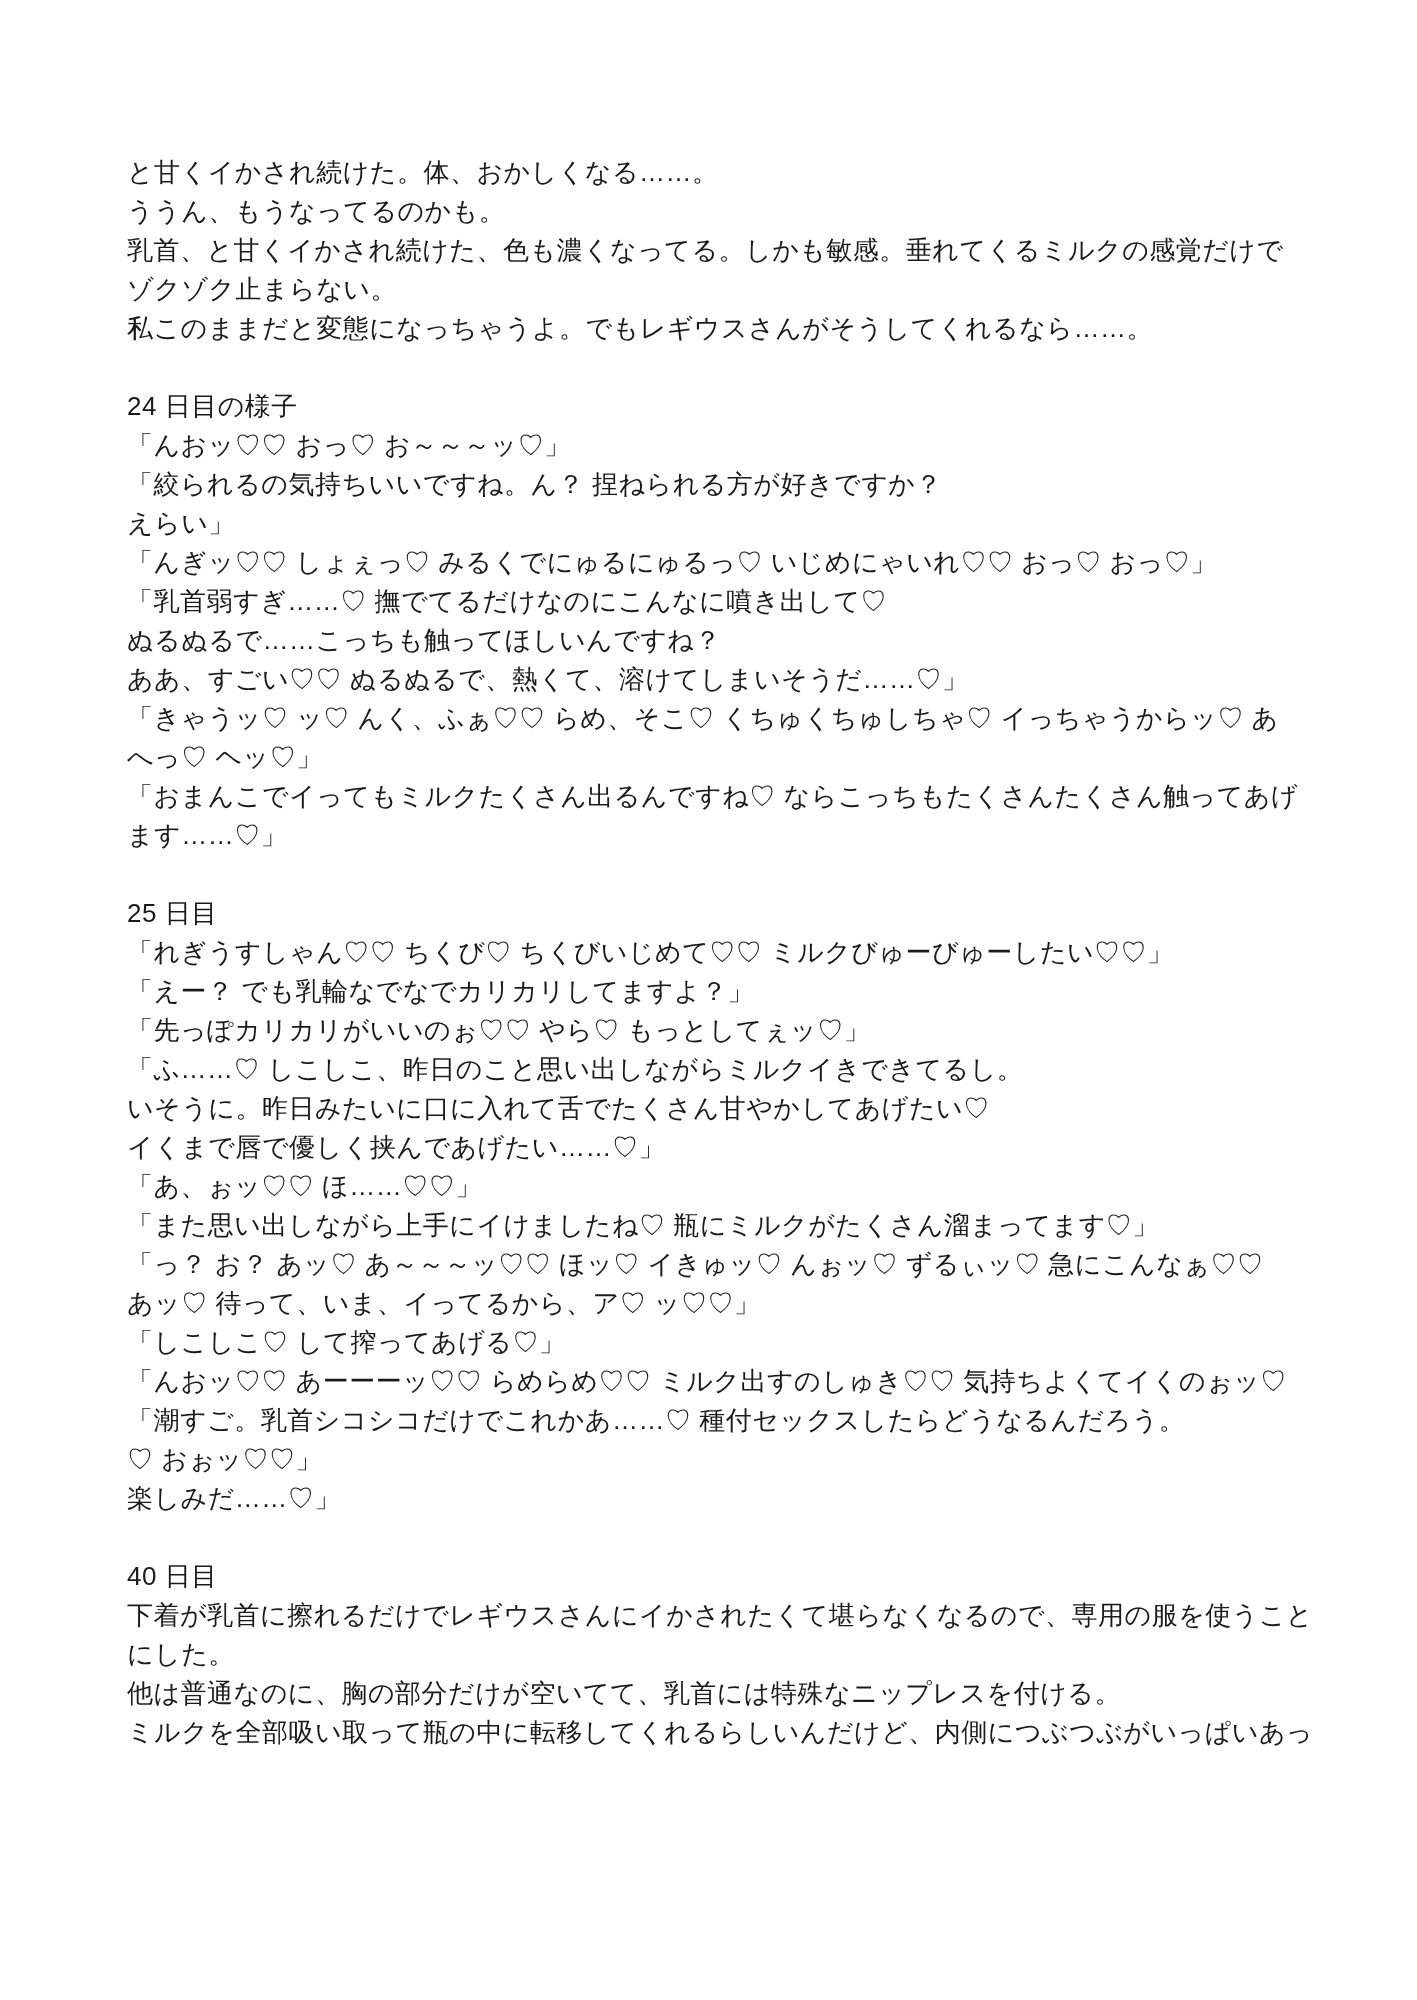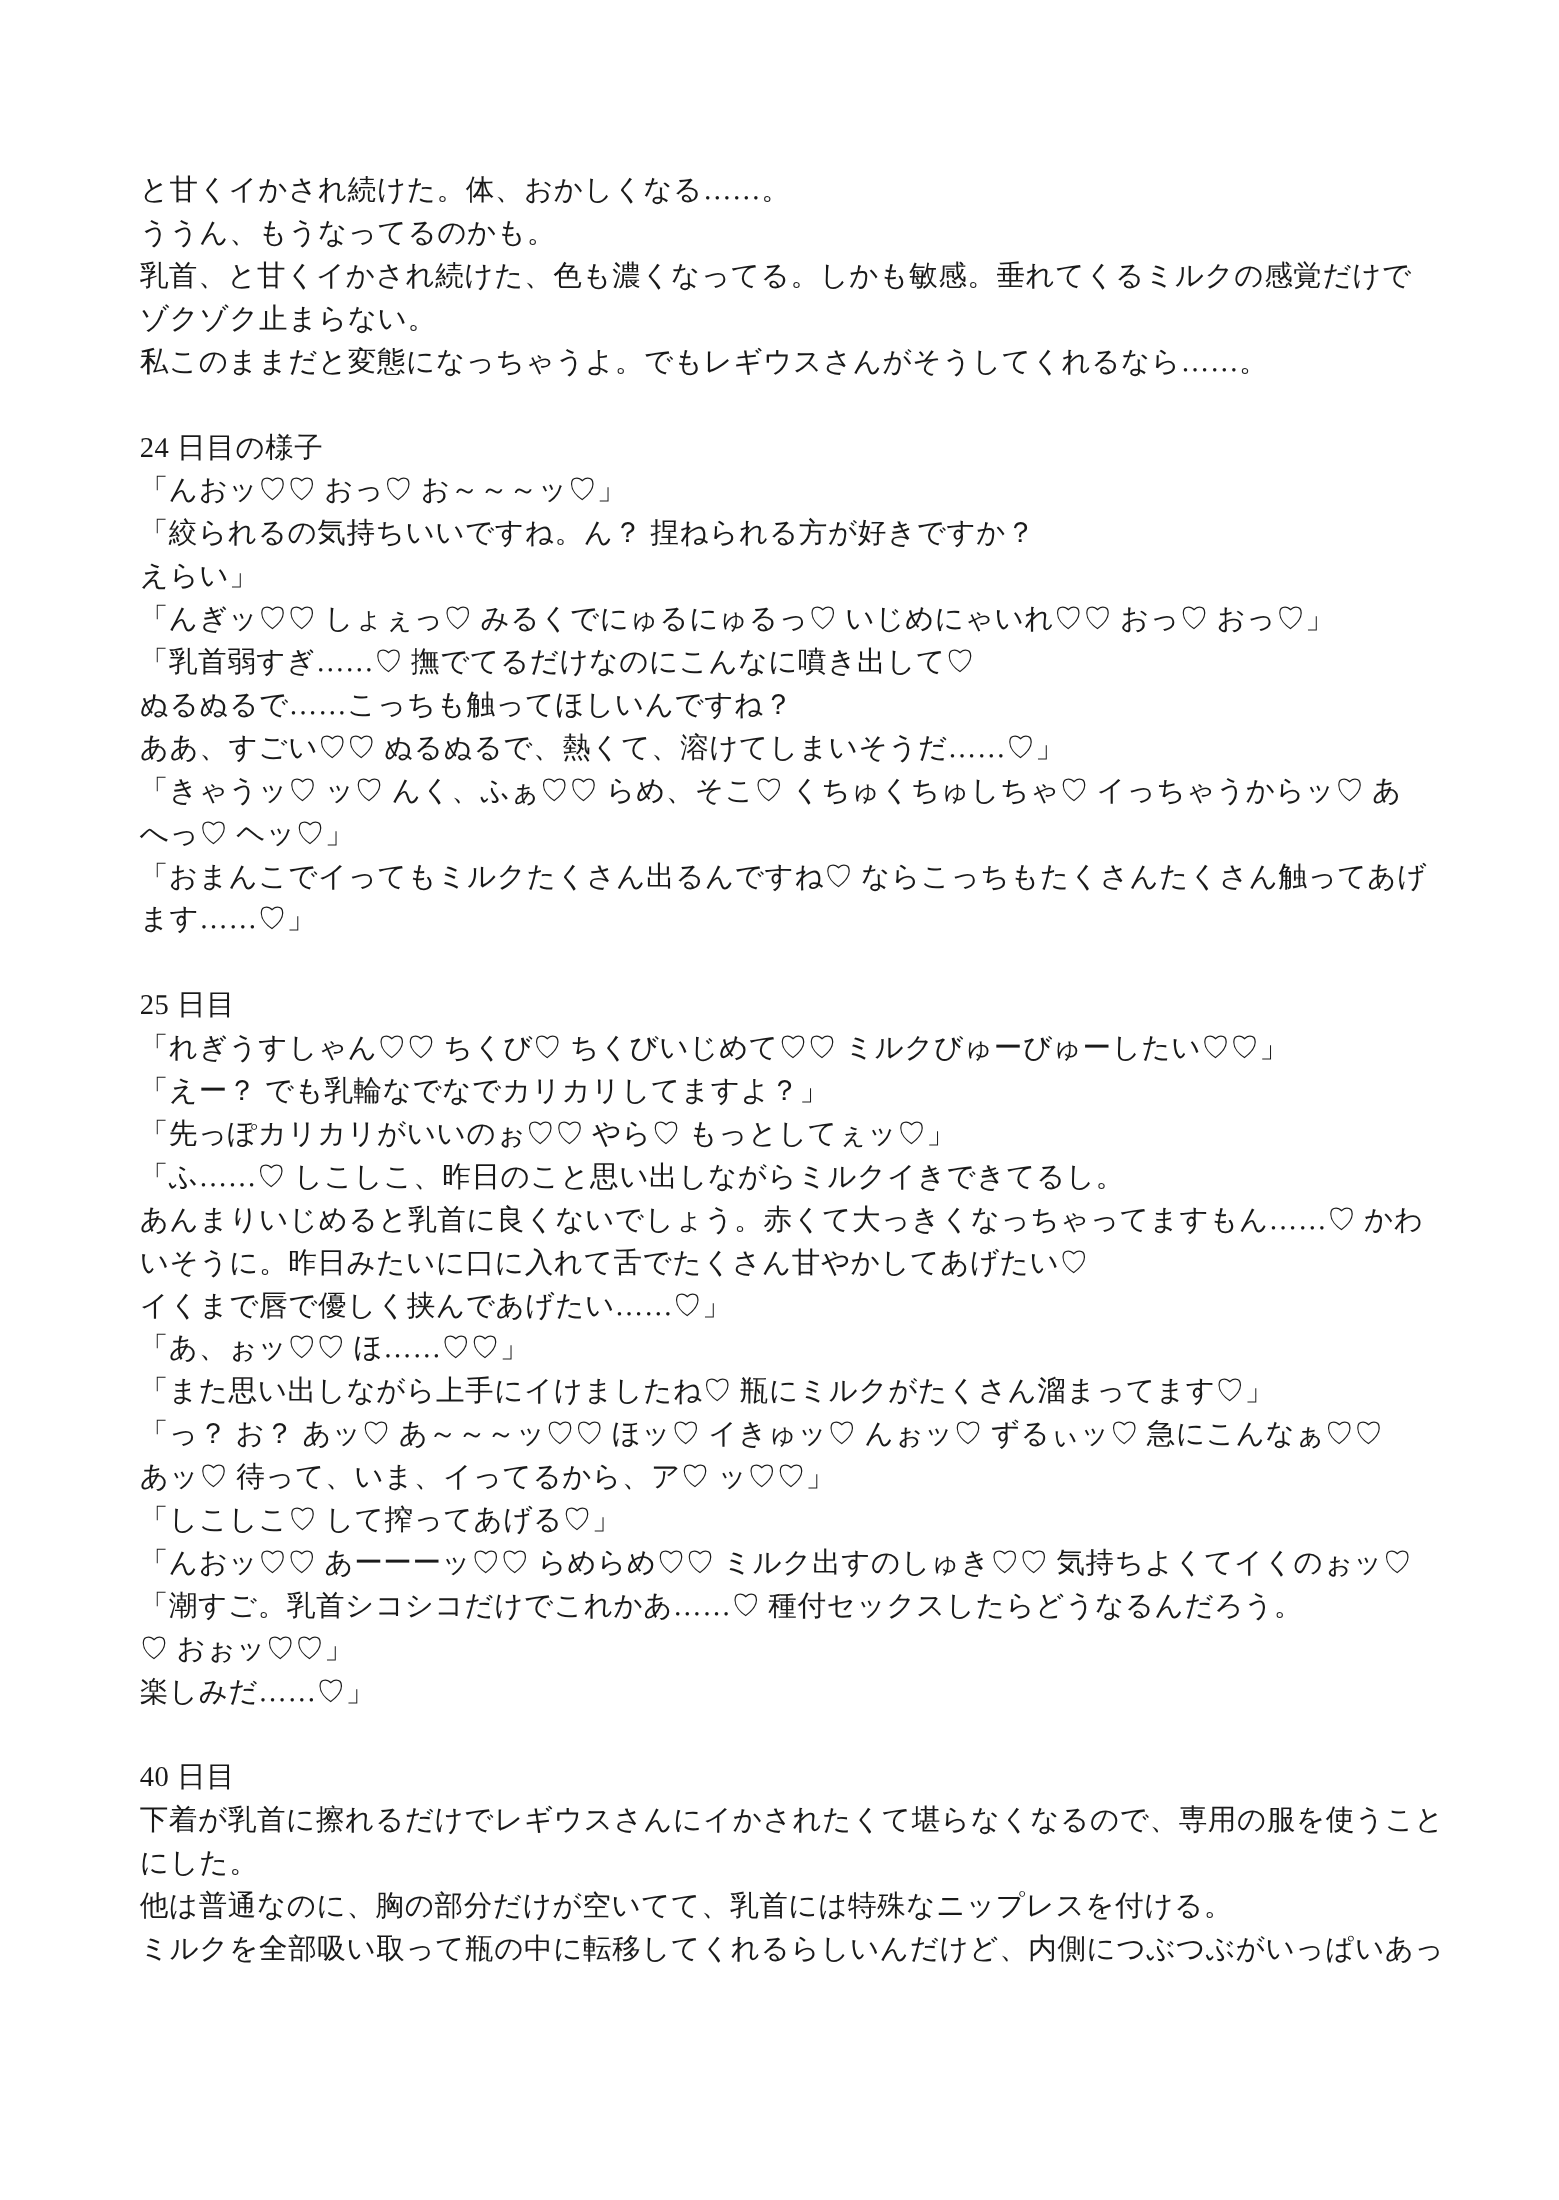--- a/index.html
+++ b/index.html
@@ -8,21 +8,21 @@
     height: 2000px;
     background: #ffffff;
   }
   .page {
     position: relative;
     width: 1417px;
     height: 2000px;
     background: #ffffff;
     overflow: hidden;
     padding: 153px 52px 0 127px;
-    font-family: Liberation Serif, serif;
+    font-family: Liberation Sans, sans-serif;
     font-size: 26px;
     line-height: 39px;
     color: #1a1a1a;
     font-weight: 400;
   }
   .doc-body { width: 1163px; }
   .block { width: 100%; }
   .block.heading { margin-top: 39px; }
   .line {
     height: 39px;
@@ -59,21 +59,20 @@
         <div class="line">ます……♡」</div>
       </div>
       <div class="block heading">
         <div class="line">25 日目</div>
       </div>
       <div class="block paragraph">
         <div class="line">「れぎうすしゃん♡♡ ちくび♡ ちくびいじめて♡♡ ミルクびゅーびゅーしたい♡♡」</div>
         <div class="line">「えー？ でも乳輪なでなでカリカリしてますよ？」</div>
         <div class="line">「先っぽカリカリがいいのぉ♡♡ やら♡ もっとしてぇッ♡」</div>
         <div class="line">「ふ……♡ しこしこ、昨日のこと思い出しながらミルクイきできてるし。</div>
-        <div class="line">あんまりいじめると乳首に良くないでしょう。赤くて大っきくなっちゃってますもん……♡ かわ</div>
         <div class="line">いそうに。昨日みたいに口に入れて舌でたくさん甘やかしてあげたい♡</div>
         <div class="line">イくまで唇で優しく挟んであげたい……♡」</div>
         <div class="line">「あ、ぉッ♡♡ ほ……♡♡」</div>
         <div class="line">「また思い出しながら上手にイけましたね♡ 瓶にミルクがたくさん溜まってます♡」</div>
         <div class="line">「っ？ お？ あッ♡ あ～～～ッ♡♡ ほッ♡ イきゅッ♡ んぉッ♡ ずるぃッ♡ 急にこんなぁ♡♡</div>
         <div class="line">あッ♡ 待って、いま、イってるから、ア♡ ッ♡♡」</div>
         <div class="line">「しこしこ♡ して搾ってあげる♡」</div>
         <div class="line">「んおッ♡♡ あーーーッ♡♡ らめらめ♡♡ ミルク出すのしゅき♡♡ 気持ちよくてイくのぉッ♡</div>
         <div class="line">「潮すご。乳首シコシコだけでこれかあ……♡ 種付セックスしたらどうなるんだろう。</div>
         <div class="line">♡ おぉッ♡♡」</div>

